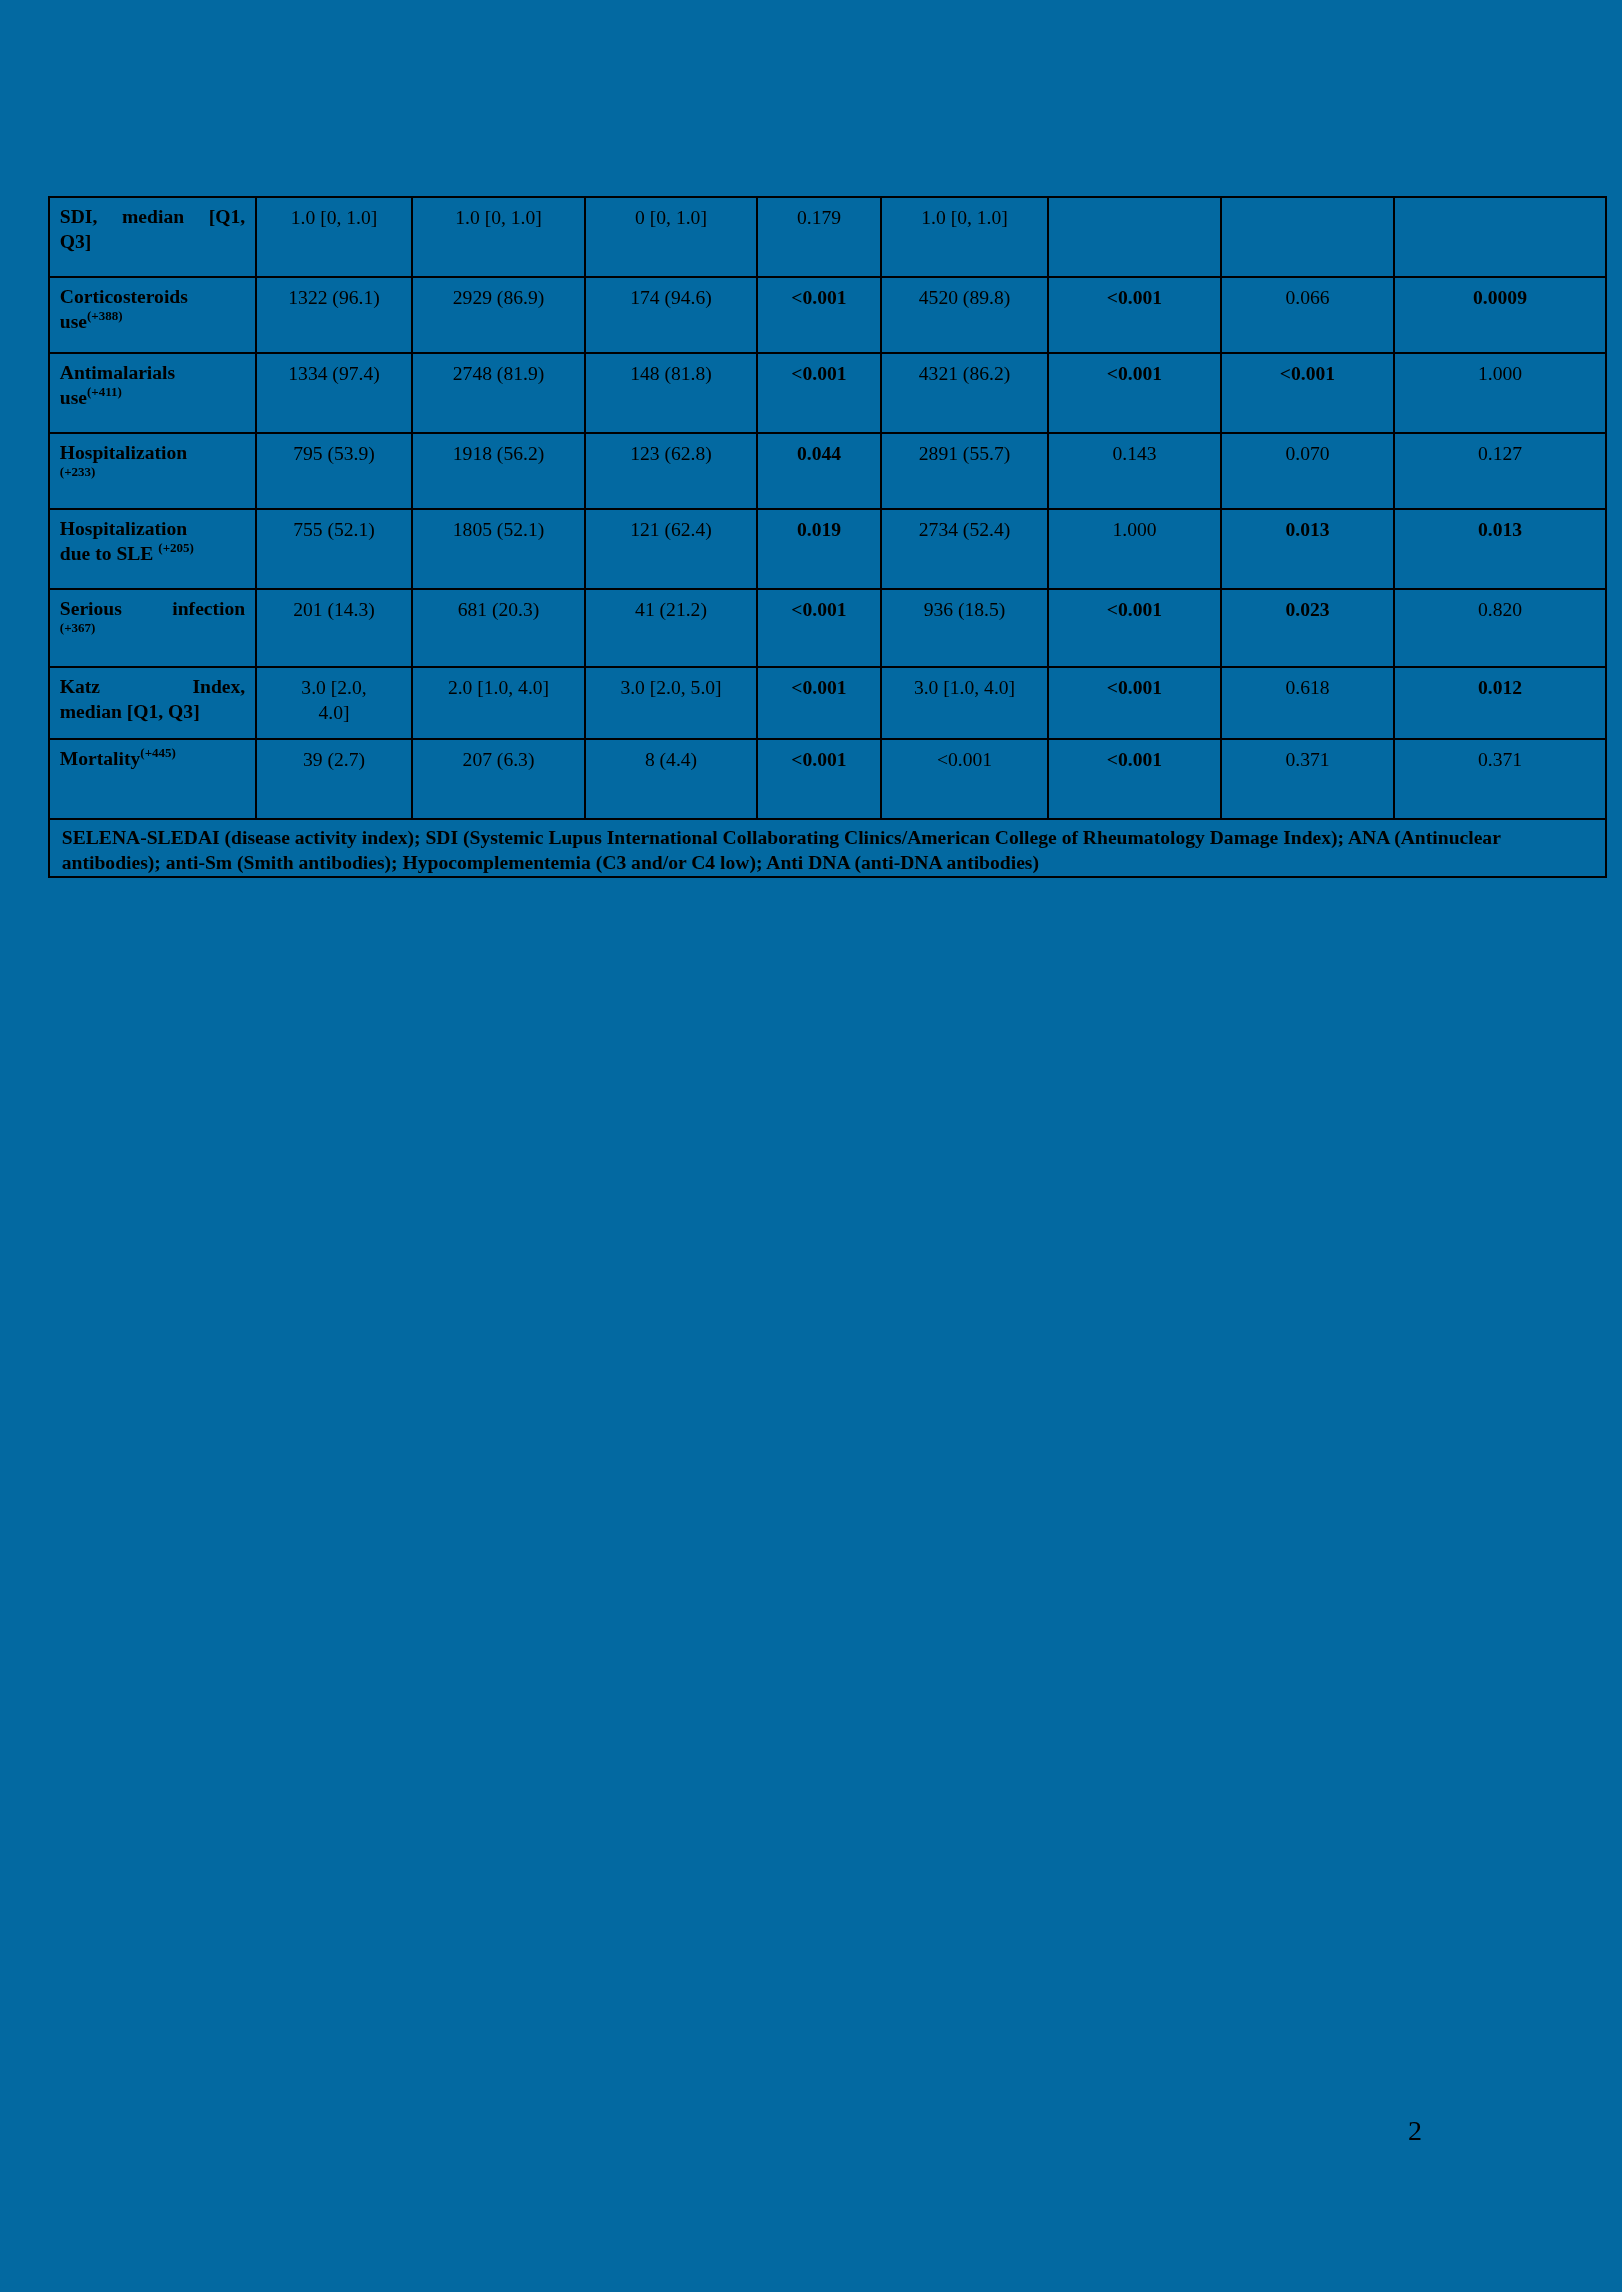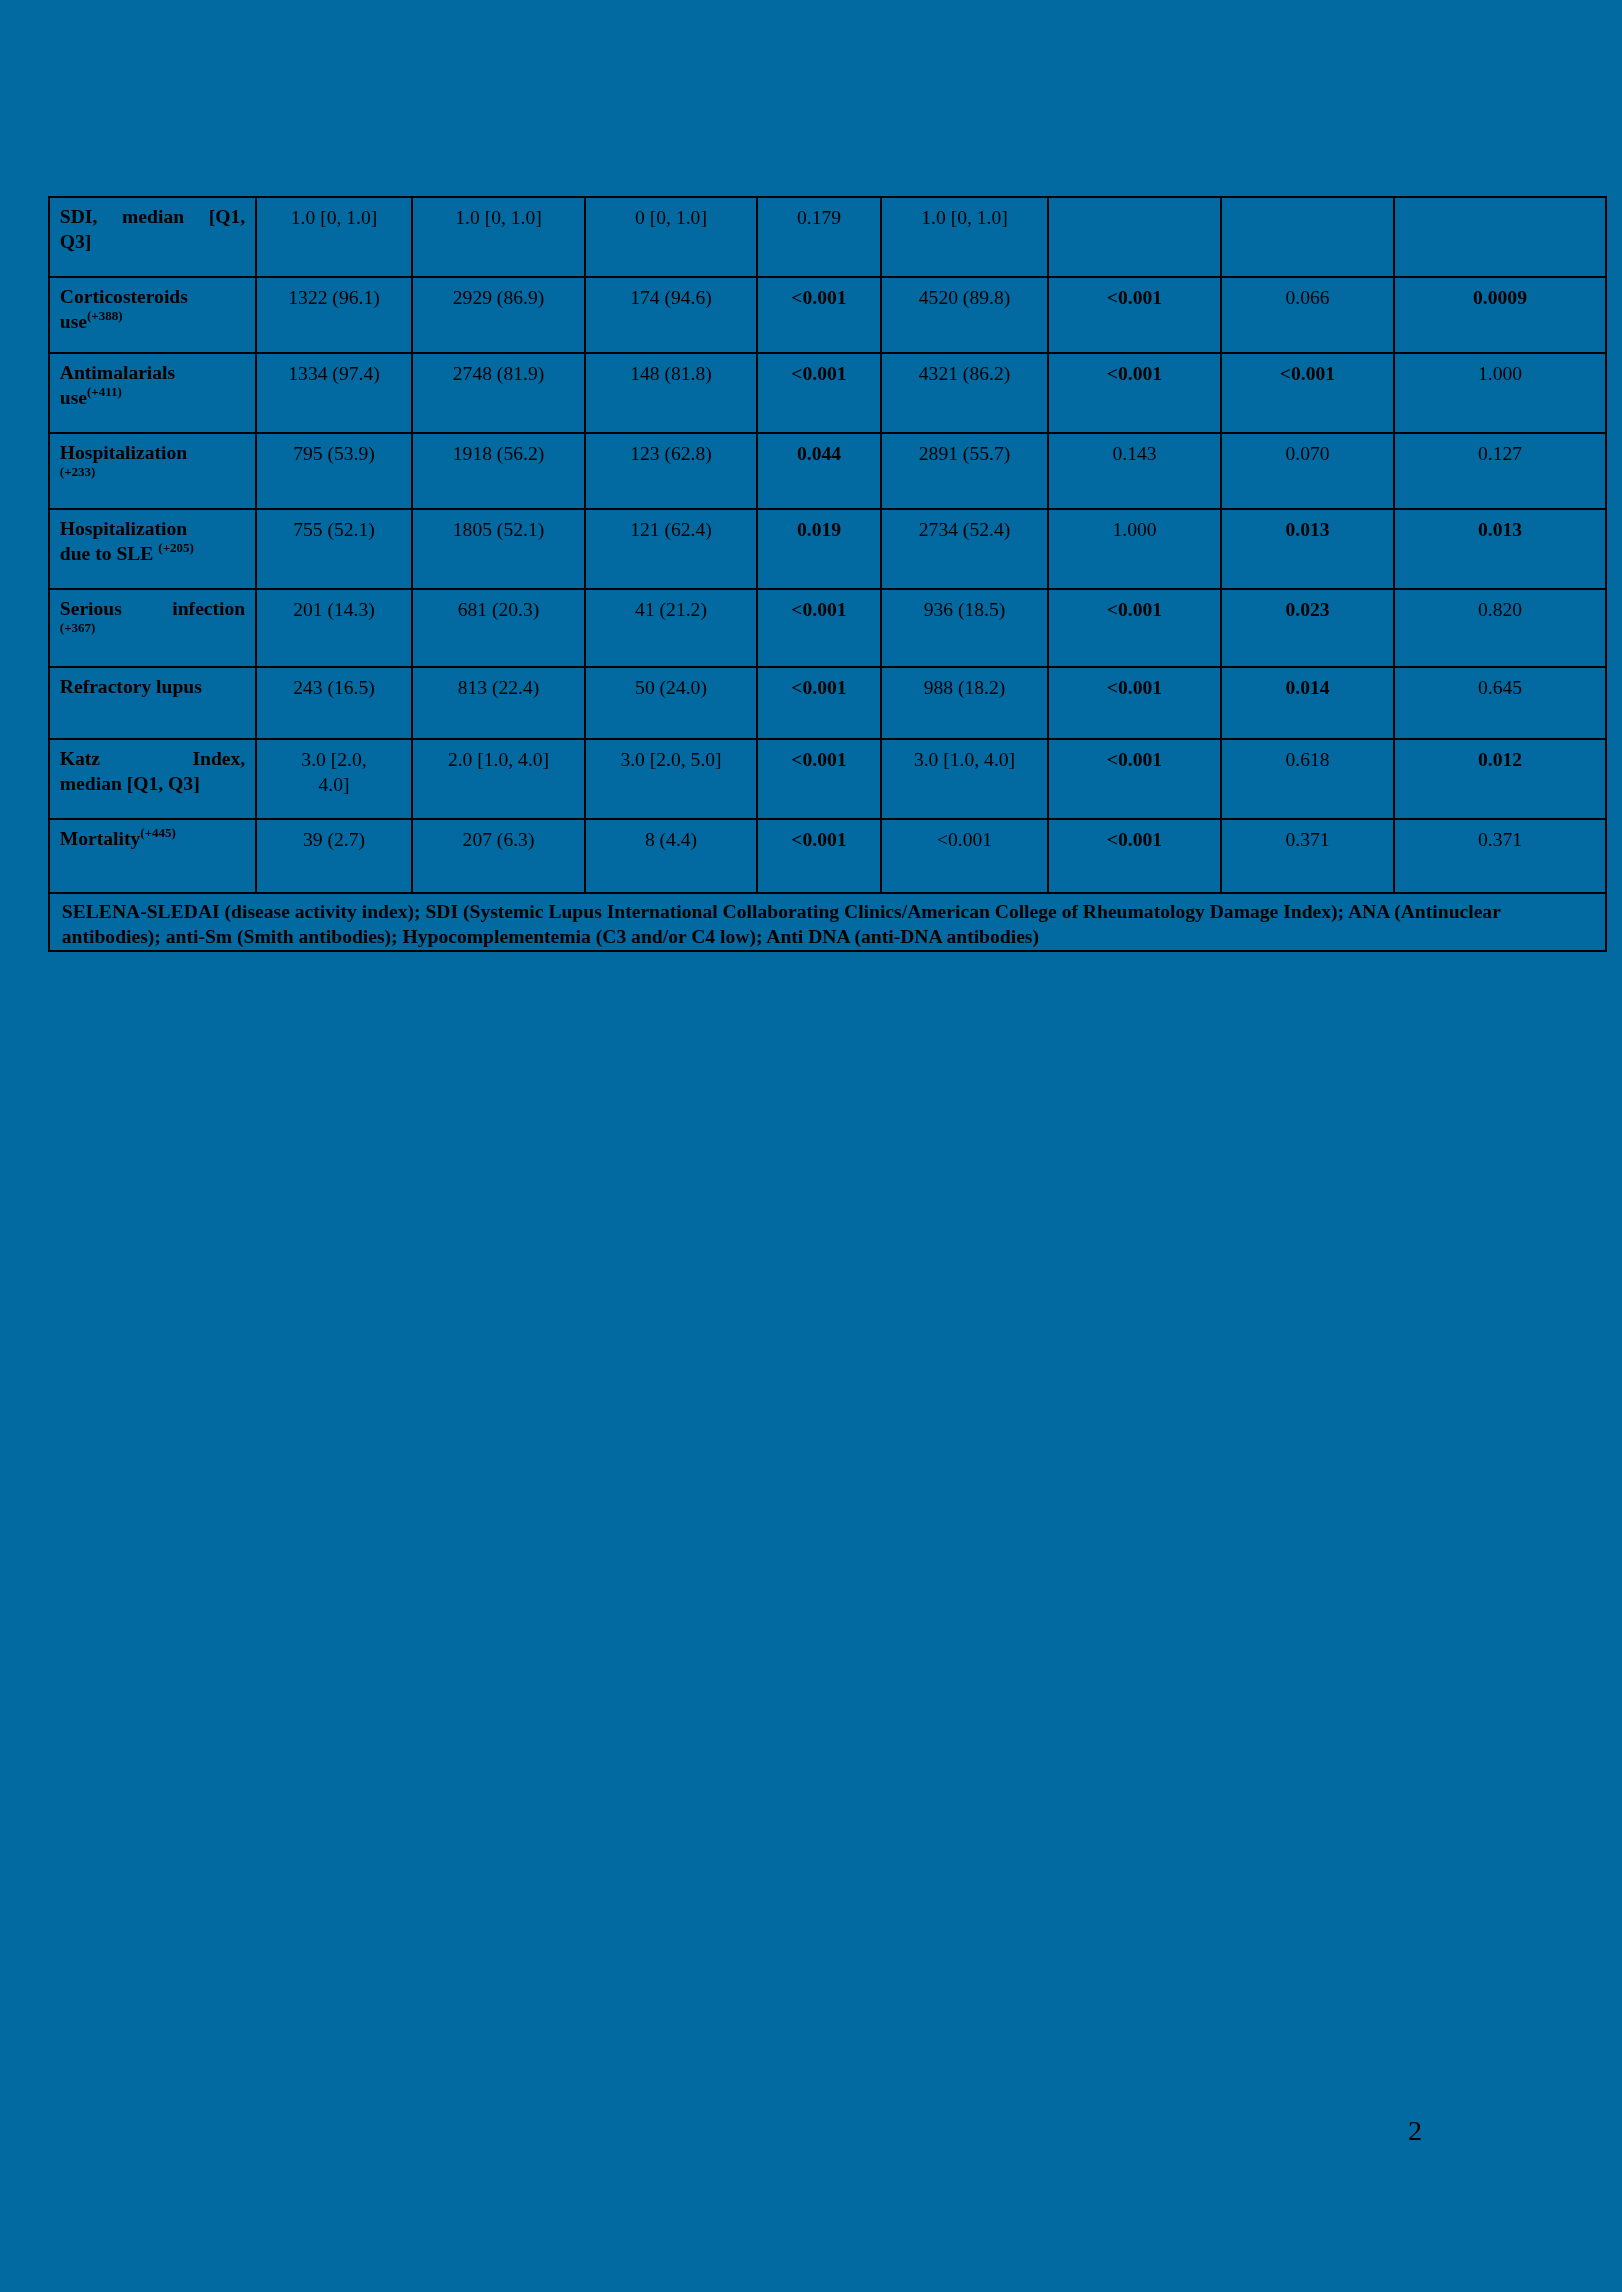--- a/index.html
+++ b/index.html
@@ -179,33 +179,20 @@
           <td class="val">681 (20.3)</td>
           <td class="val">41 (21.2)</td>
           <td class="val b">&lt;0.001</td>
           <td class="val">936 (18.5)</td>
           <td class="val b">&lt;0.001</td>
           <td class="val b">0.023</td>
           <td class="val">0.820</td>
         </tr>
         <tr>
           <td class="label">
-            <div class="lbl-line last">Refractory lupus</div>
-          </td>
-          <td class="val">243 (16.5)</td>
-          <td class="val">813 (22.4)</td>
-          <td class="val">50 (24.0)</td>
-          <td class="val b">&lt;0.001</td>
-          <td class="val">988 (18.2)</td>
-          <td class="val b">&lt;0.001</td>
-          <td class="val b">0.014</td>
-          <td class="val">0.645</td>
-        </tr>
-        <tr>
-          <td class="label">
             <div class="lbl-line">Katz Index,</div>
             <div class="lbl-line last">median [Q1, Q3]</div>
           </td>
           <td class="val">3.0 [2.0,
 4.0]</td>
           <td class="val">2.0 [1.0, 4.0]</td>
           <td class="val">3.0 [2.0, 5.0]</td>
           <td class="val b">&lt;0.001</td>
           <td class="val">3.0 [1.0, 4.0]</td>
           <td class="val b">&lt;0.001</td>

